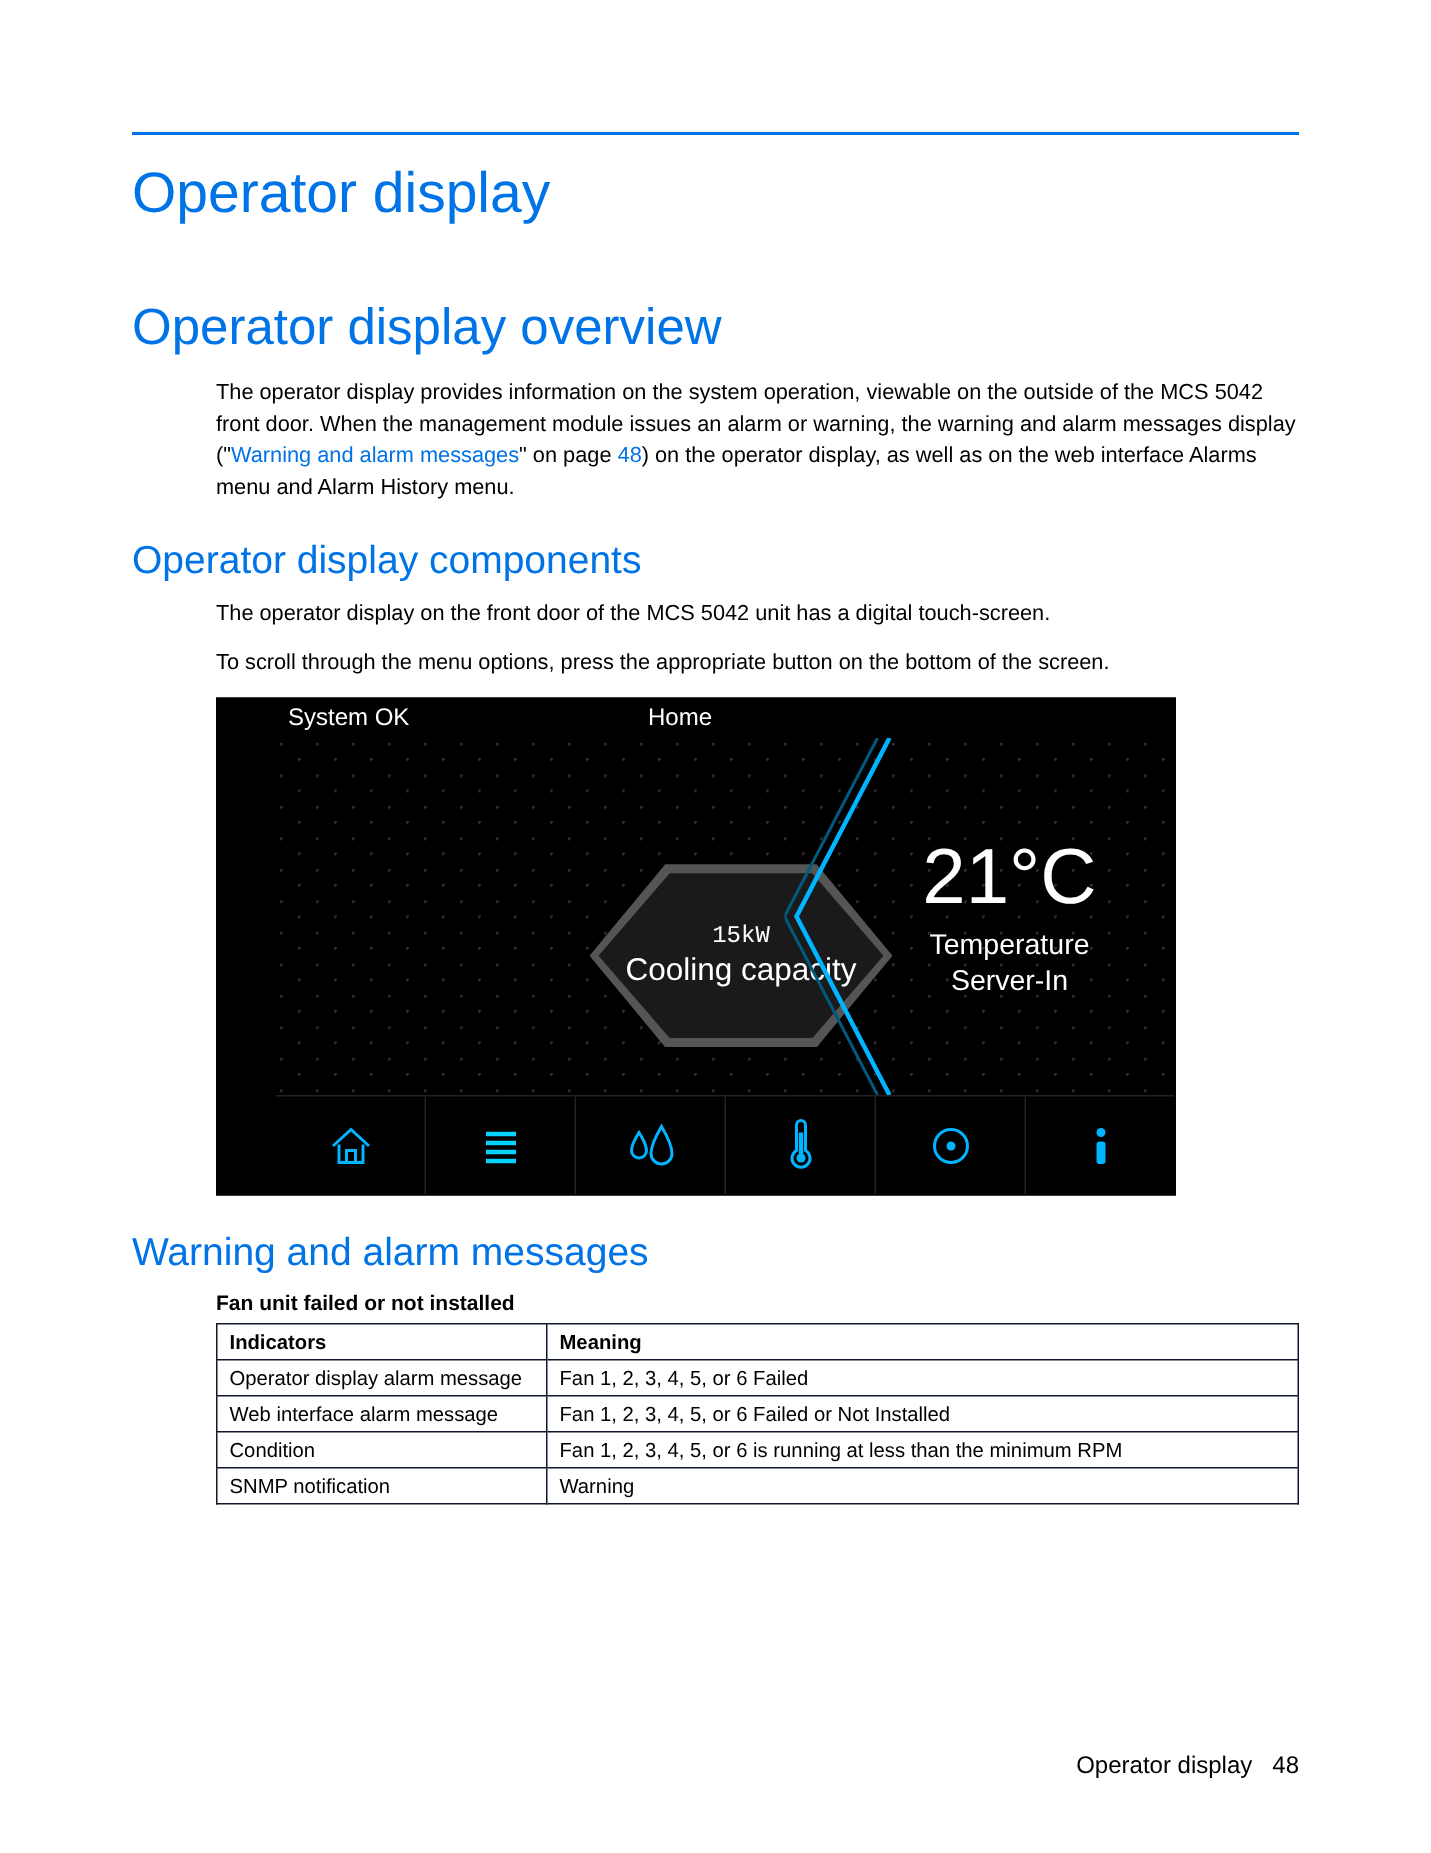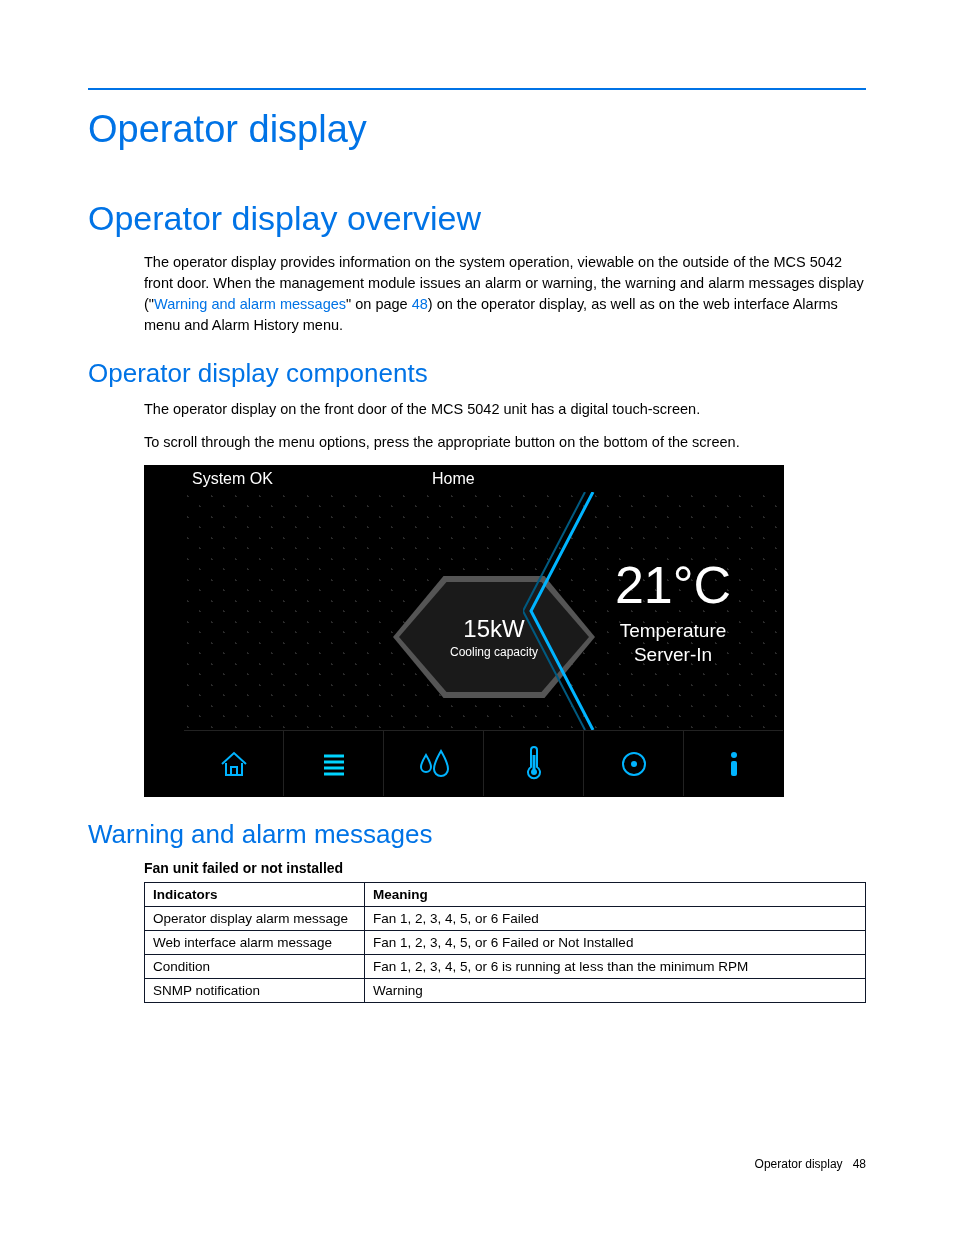--- a/index.html
+++ b/index.html
@@ -64,23 +64,23 @@
     text-align: left;
     vertical-align: top;
     font-weight: normal;
   }
   table.alarm th {
     font-weight: bold;
   }
   table.alarm th:first-child, table.alarm td:first-child { width: 220px; }
   .footer {
     position: absolute;
-    bottom: 64px;
+    bottom: 48px;
     right: 88px;
-    font-size: 12px;
+    font-size: 16px;
   }
 
   
   .touchscreen {
     margin-left: 56px;
     margin-top: 8px;
     width: 640px;
     background: #000;
     color: #fff;
     font-family: Arial, sans-serif;
@@ -118,22 +118,22 @@
   }
   .hex-border {
     position: absolute;
     left: 209px;
     top: 84px;
     width: 202px;
     height: 122px;
     background: #555;
     clip-path: polygon(25% 0%, 75% 0%, 100% 50%, 75% 100%, 25% 100%, 0% 50%);
   }
-  .hex-value { font-size: 24px; color: #fff; }
-  .hex-label { font-size: 12px; color: #fff; margin-top: 2px;}
+  .hex-value { font-size: 16px; color: #fff; font-family: Liberation Mono, monospace; }
+  .hex-label { font-size: 21px; color: #fff; margin-top: 2px;}
   .temp-panel {
     position: absolute;
     right: 0;
     top: 0;
     bottom: 0;
     width: 220px;
     display: flex;
     flex-direction: column;
     align-items: center;
     justify-content: center;

